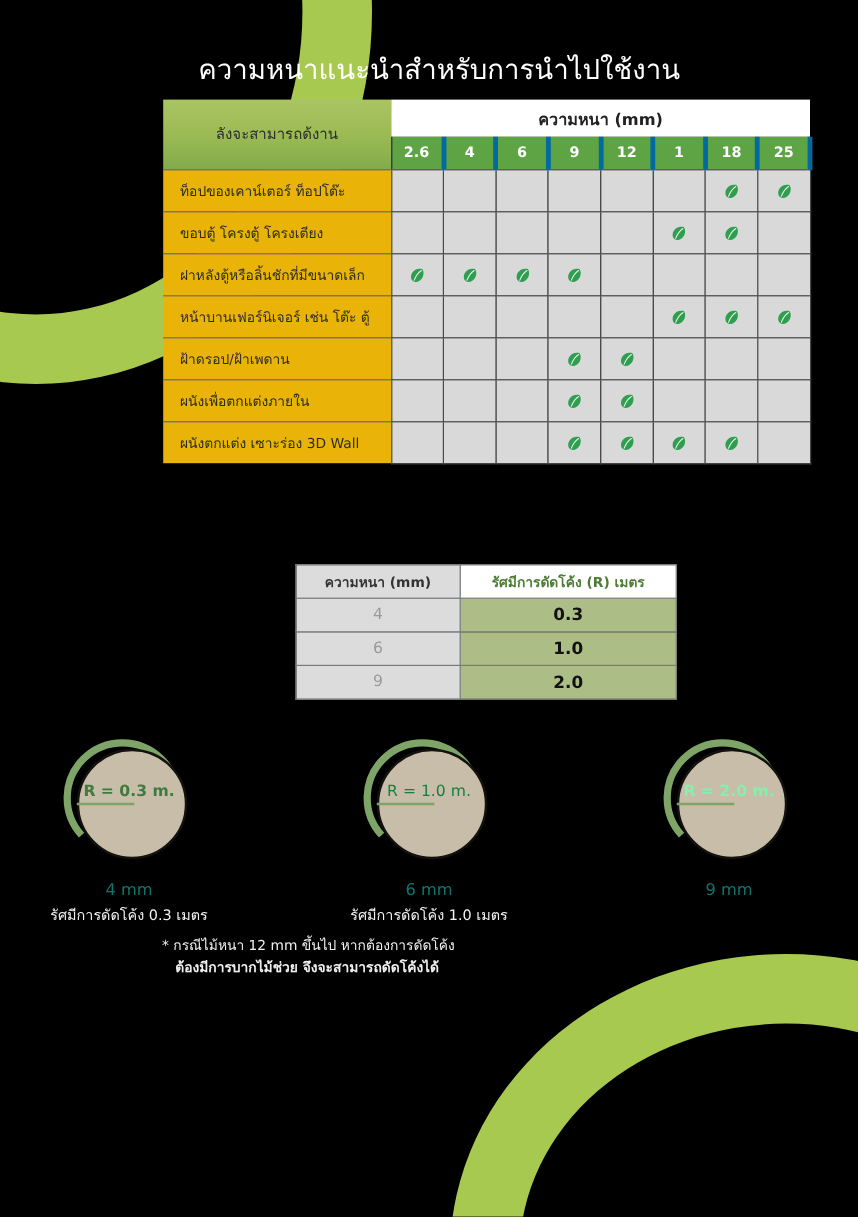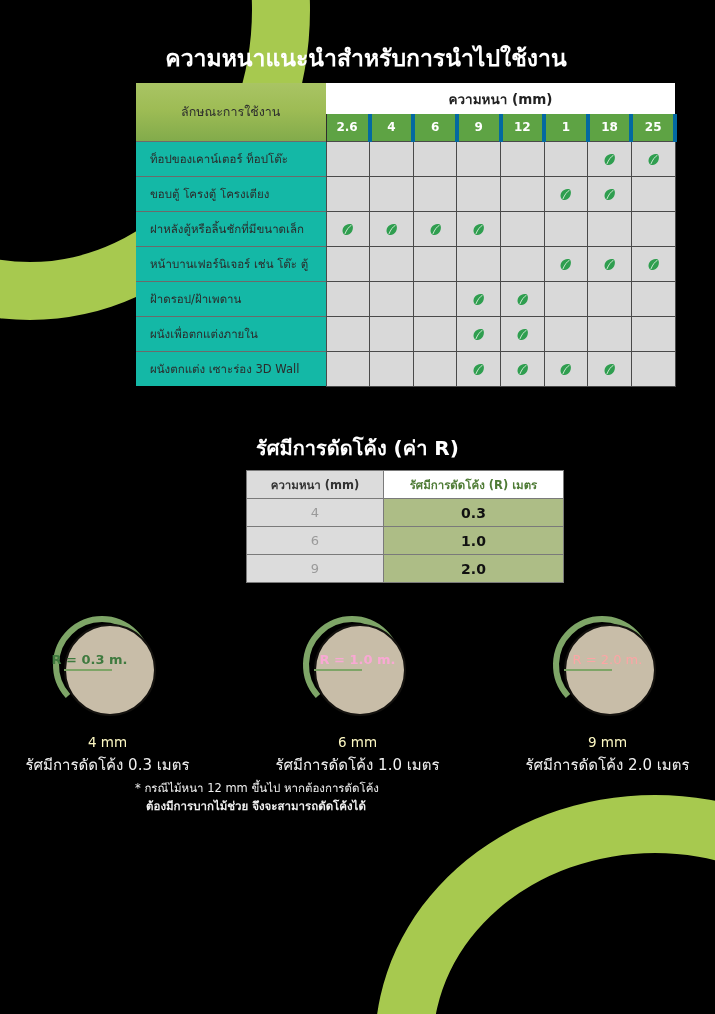--- a/index.html
+++ b/index.html
@@ -37,21 +37,21 @@
   }
 
   
   .sec1-title {
     position: absolute;
     left: 0; top: 40px;
     width: 715px;
     text-align: center;
     color: #ffffff;
     font-size: 23px;
-    font-weight: bold;
+    font-weight: normal;
     letter-spacing: 0px;
     z-index: 5;
     padding-left: 17px;
   }
 
   .table1 {
     position: absolute;
     left: 136px; top: 83px;
     width: 541px;
     border-collapse: collapse;
@@ -82,21 +82,21 @@
     height: 27px;
     background: #5ea344;
     color: #ffffff;
     font-size: 12px;
     font-weight: bold;
     text-align: center;
     border-left: 1px solid #2e2e2e;
     border-right: 4px solid #0369a1;
   }
   .t1-rowlabel {
-    background: #14b8a6;
+    background: #eab308;
     color: #2b2b2b;
     font-size: 11.5px;
     text-align: left;
     padding-left: 14px !important;
     height: 35px;
     border-top: 1px solid #6b6b6b;
   }
   .t1-cell {
     background: #d9d9d9;
     height: 35px;
@@ -183,27 +183,27 @@
     text-align: center;
   }
   .circle-wrap {
     position: relative;
     width: 112px; height: 112px;
     margin: 0 auto;
   }
   .circle-svg { display: block; }
   .circle-cap {
     margin-top: 10px;
-    color: #fef9c3;
+    color: #0f766e;
     font-size: 13.5px;
   }
   .circle-sub {
     margin-top: 3px;
     color: #f2f2f2;
-    font-size: 15px;
+    font-size: 12px;
     white-space: nowrap;
   }
 
   
   .footnote {
     position: absolute;
     left: 135px; top: 780px;
     width: 420px;
     color: #f0f0f0;
     font-size: 11.5px;
@@ -218,21 +218,21 @@
 <div id="page">
 
   <div class="arc-tl"></div>
   <div class="arc-br"></div>
 
   <div class="sec1-title">ความหนาแนะนำสำหรับการนำไปใช้งาน</div>
 
   <table class="table1">
     <thead>
       <tr>
-        <th class="t1-corner" rowspan="2">ลักษณะการใช้งาน</th>
+        <th class="t1-corner" rowspan="2">ลังจะสามารถด้งาน</th>
         <th class="t1-top" colspan="8">ความหนา (mm)</th>
       </tr>
       <tr id="t1-colhead">
           <th class="t1-sub">2.6</th>
           <th class="t1-sub">4</th>
           <th class="t1-sub">6</th>
           <th class="t1-sub">9</th>
           <th class="t1-sub">12</th>
           <th class="t1-sub">1</th>
           <th class="t1-sub">18</th>
@@ -370,21 +370,20 @@
               </svg></span></td>
           <td class="t1-cell"><span class="leaf"><svg viewBox="0 0 16 16" width="15" height="15">
                 <path d="M12.6 2.4C9.6 1.3 5.4 2.6 3.6 5.8c-1.7 3.1-.8 6.4 1.1 7.5 2.6 1.5 6.6-.2 8.2-3.4 1.3-2.6 1.2-5.9-.3-7.5z" fill="#2f9e4f"></path>
                 <path d="M11.9 3.6C9.4 5.2 7.1 8.1 5.4 12.4" stroke="#e9f3e9" stroke-width="0.9" fill="none" stroke-linecap="round"></path>
               </svg></span></td>
           <td class="t1-cell"></td>
         </tr>
       </tbody>
   </table>
 
-  <div class="sec2-title">รัศมีการดัดโค้ง (ค่า R)</div>
 
   <table class="table2">
     <thead>
       <tr>
         <th class="t2-h-left">ความหนา (mm)</th>
         <th class="t2-h-right">รัศมีการดัดโค้ง (R) เมตร</th>
       </tr>
     </thead>
     <tbody id="t2-body">
         <tr>
@@ -403,48 +402,47 @@
   </table>
 
   <div class="circles" id="circles">
       <div class="circle-block">
         <div class="circle-wrap">
           <svg class="circle-svg" width="112" height="112" viewBox="0 0 112 112">
             <path d="M 20 88 A 46 46 0 1 1 88 88" stroke="#7ea567" stroke-width="6" fill="none" stroke-linecap="butt" transform="translate(-4,-4)"></path>
             <circle cx="58" cy="58" r="45" fill="#c8bda8" stroke="#14120f" stroke-width="2"></circle>
             <line x1="12" y1="58" x2="60" y2="58" stroke="#7ea567" stroke-width="2"></line>
           </svg>
-          <div style="position:absolute;left:0;top:40px;width:112px;text-align:left;color:#3f7a3f;font-size:13px;font-weight:bold;">R = 0.3 m.</div>
+          <div style="position:absolute;left:0;top:40px;width:112px;text-align:center;color:#3f7a3f;font-size:13px;font-weight:bold;">R = 0.3 m.</div>
         </div>
         <div class="circle-cap">4 mm</div>
         <div class="circle-sub">รัศมีการดัดโค้ง 0.3 เมตร</div>
       </div>
       <div class="circle-block">
         <div class="circle-wrap">
           <svg class="circle-svg" width="112" height="112" viewBox="0 0 112 112">
             <path d="M 20 88 A 46 46 0 1 1 88 88" stroke="#7ea567" stroke-width="6" fill="none" stroke-linecap="butt" transform="translate(-4,-4)"></path>
             <circle cx="58" cy="58" r="45" fill="#c8bda8" stroke="#14120f" stroke-width="2"></circle>
             <line x1="12" y1="58" x2="60" y2="58" stroke="#7ea567" stroke-width="2"></line>
           </svg>
-          <div style="position:absolute;left:0;top:40px;width:112px;text-align:center;color:#f9a8d4;font-size:13px;font-weight:bold;">R = 1.0 m.</div>
+          <div style="position:absolute;left:0;top:40px;width:112px;text-align:center;color:#15803d;font-size:13px;font-weight:normal;">R = 1.0 m.</div>
         </div>
         <div class="circle-cap">6 mm</div>
         <div class="circle-sub">รัศมีการดัดโค้ง 1.0 เมตร</div>
       </div>
       <div class="circle-block">
         <div class="circle-wrap">
           <svg class="circle-svg" width="112" height="112" viewBox="0 0 112 112">
             <path d="M 20 88 A 46 46 0 1 1 88 88" stroke="#7ea567" stroke-width="6" fill="none" stroke-linecap="butt" transform="translate(-4,-4)"></path>
             <circle cx="58" cy="58" r="45" fill="#c8bda8" stroke="#14120f" stroke-width="2"></circle>
             <line x1="12" y1="58" x2="60" y2="58" stroke="#7ea567" stroke-width="2"></line>
           </svg>
-          <div style="position:absolute;left:0;top:40px;width:112px;text-align:center;color:#fca5a5;font-size:13px;font-weight:normal;">R = 2.0 m.</div>
+          <div style="position:absolute;left:0;top:40px;width:112px;text-align:center;color:#86efac;font-size:13px;font-weight:bold;">R = 2.0 m.</div>
         </div>
         <div class="circle-cap">9 mm</div>
-        <div class="circle-sub">รัศมีการดัดโค้ง 2.0 เมตร</div>
       </div>
     </div>
 
   <div class="footnote">
     <span>* กรณีไม้หนา 12 mm ขึ้นไป หากต้องการดัดโค้ง</span>
     <span class="fn2">ต้องมีการบากไม้ช่วย จึงจะสามารถดัดโค้งได้</span>
   </div>
 
 </div>
 

